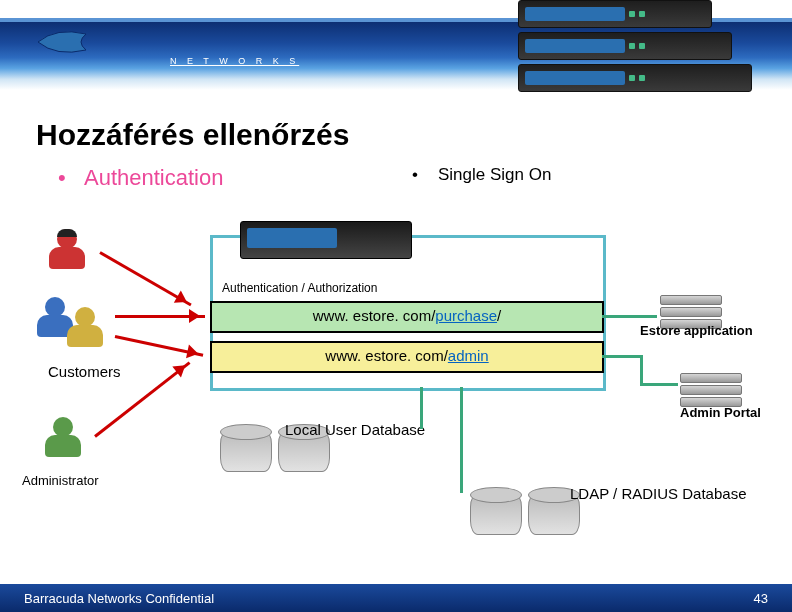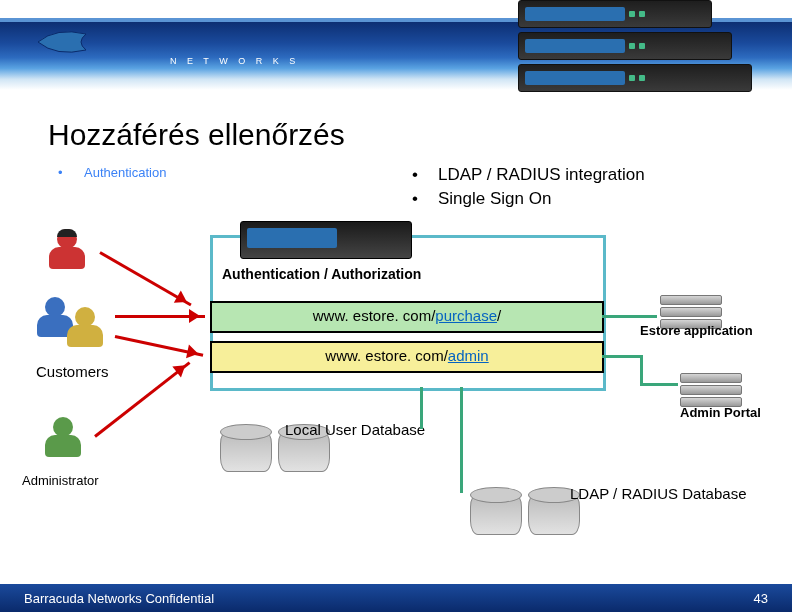--- a/index.html
+++ b/index.html
@@ -43,20 +43,21 @@
     text-shadow: 2px 2px 3px rgba(0,0,0,0.5);
     letter-spacing: 1px;
   }
   .logo-sub {
     position: absolute;
     top: 56px; left: 170px;
     font-size: 9px;
     letter-spacing: 4px;
     color: #fff;
     z-index: 3;
+    text-decoration: underline;
   }
   .hw-stack {
     position: absolute;
     top: 0px;
     right: 40px;
     z-index: 3;
   }
   .hw-unit {
     width: 180px;
     height: 26px;
@@ -73,31 +74,30 @@
     background: #2a6fb0;
     border-radius: 2px;
   }
   .hw-ind { width: 6px; height: 6px; background: #4b8; margin-left: 4px; border-radius: 1px; }
 
   .slide-title {
     position: absolute;
     top: 118px;
     left: 36px;
     font-size: 30px;
-    font-weight: normal;
+    font-weight: bold;
     color: #000;
-    margin-left: 12px;
   }
 
   .bullets-left {
     position: absolute;
     top: 165px;
     left: 58px;
-    font-size: 13px;
-    color: #3b82f6;
+    font-size: 22px;
+    color: #ec4899;
   }
   .bullets-right {
     position: absolute;
     top: 165px;
     left: 412px;
     font-size: 17px;
     color: #000;
   }
   .bullets-left div, .bullets-right div { margin-bottom: 4px; }
   .bullet-dot { display: inline-block; width: 26px; }
@@ -123,22 +123,22 @@
     width: 170px; height: 36px;
     background: linear-gradient(to bottom, #1a1a1a, #444);
     border: 1px solid #000;
     border-radius: 3px;
     z-index: 4;
   }
   .firewall .scr { width: 90px; height: 20px; background: #2a6fb0; margin: 6px; border-radius: 2px; float: left; }
 
   .auth-label {
     position: absolute;
-    left: 222px; top: 31px;
-    font-size: 14px; font-weight: bold;
+    left: 222px; top: 46px;
+    font-size: 12px; font-weight: normal;
   }
   .url-bar {
     position: absolute;
     left: 210px;
     width: 390px; height: 28px;
     border: 2px solid #000;
     text-align: center;
     font-size: 15px;
     line-height: 26px;
     color: #000;
@@ -153,21 +153,21 @@
   }
   .avatar-head { width: 20px; height: 20px; border-radius: 50%; position: absolute; top: 2px; left: 13px; }
   .avatar-body { width: 36px; height: 22px; border-radius: 10px 10px 4px 4px; position: absolute; top: 20px; left: 5px; }
   .red .avatar-head { background: #c33; } .red .avatar-body { background: #c33; }
   .blu .avatar-head { background: #3a6fbf; } .blu .avatar-body { background: #3a6fbf; }
   .yel .avatar-head { background: #d0b040; } .yel .avatar-body { background: #d0b040; }
   .grn .avatar-head { background: #5a9a4a; } .grn .avatar-body { background: #5a9a4a; }
 
   .customers-label {
     position: absolute;
-    left: 36px; top: 128px;
+    left: 48px; top: 128px;
     font-size: 15px;
   }
   .admin-label {
     position: absolute;
     left: 22px; top: 238px;
     font-size: 13px;
   }
 
   .server-stack {
     position: absolute;
@@ -263,21 +263,20 @@
       <div class="hw-ind"></div>
     </div>
 </div>
 
 <div class="slide-title">Hozzáférés ellenőrzés</div>
 
 <div class="bullets-left">
   <div><span class="bullet-dot">•</span><span>Authentication</span></div>
 </div>
 <div class="bullets-right">
-  <div><span class="bullet-dot">•</span><span>LDAP / RADIUS integration</span></div>
   <div><span class="bullet-dot">•</span><span>Single Sign On</span></div>
 </div>
 
 <div class="diagram">
 
   <div class="user-icon red" style="left:44px; top:-8px;">
     <div class="avatar-head"></div>
       <div class="avatar-body"></div>
     <div style="position:absolute;top:2px;left:13px;width:20px;height:8px;background:#222;border-radius:8px 8px 0 0;"></div>
   </div>

